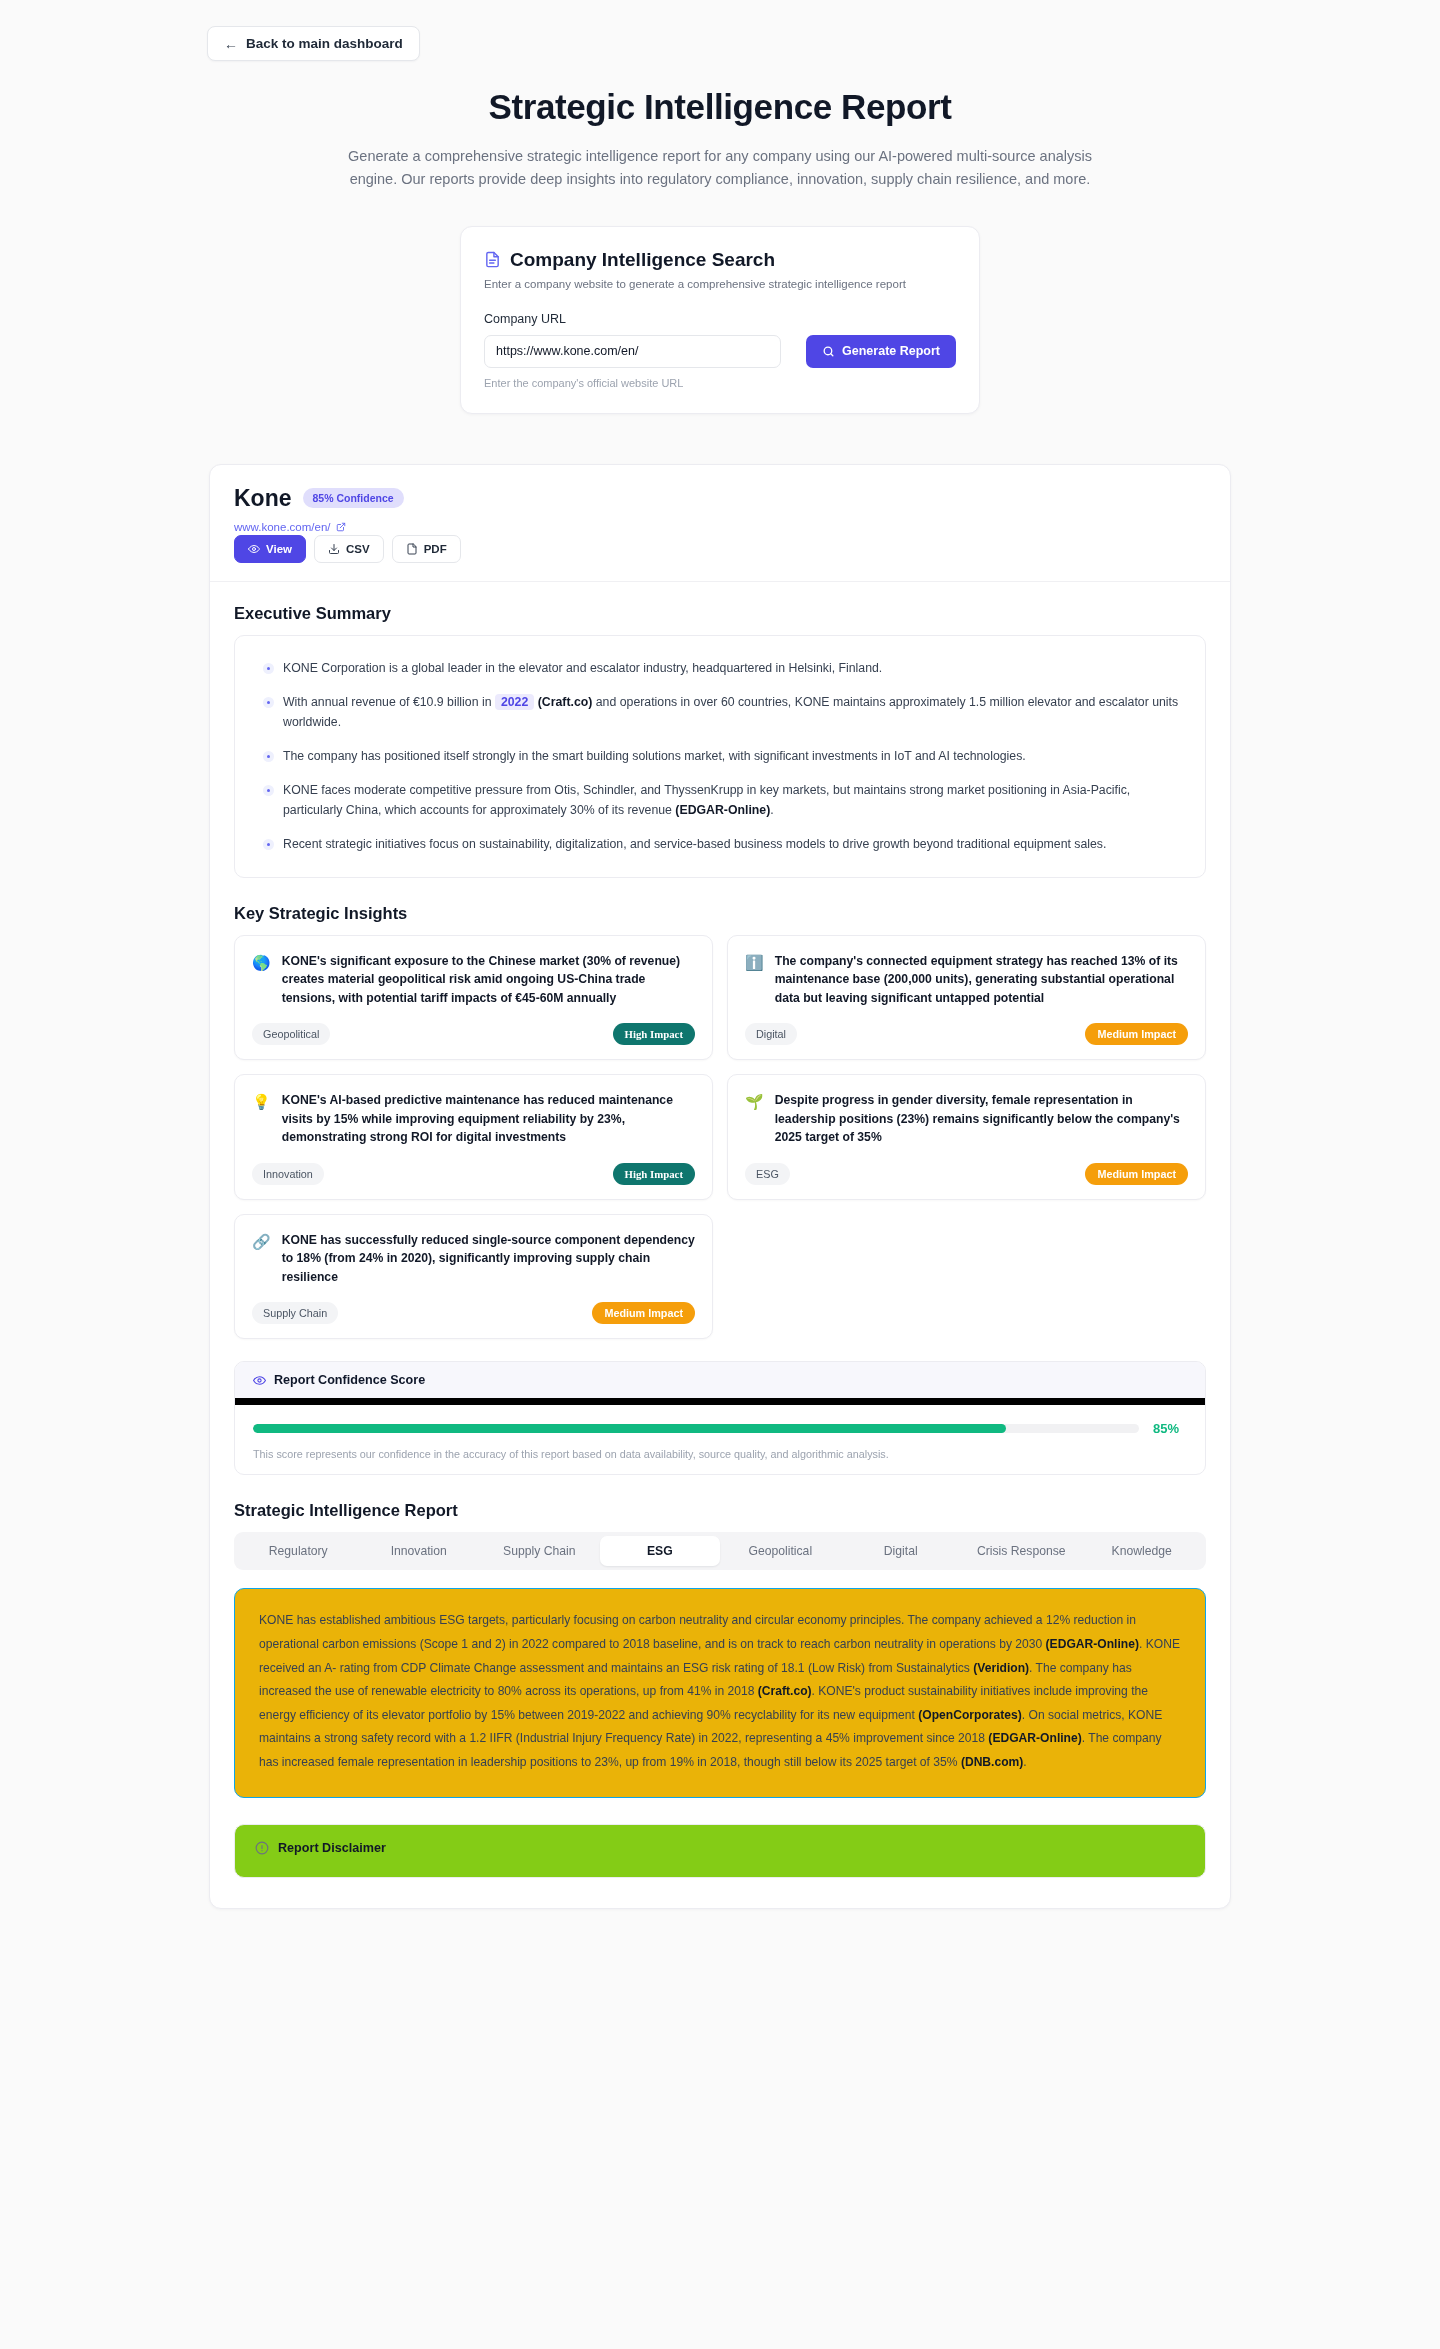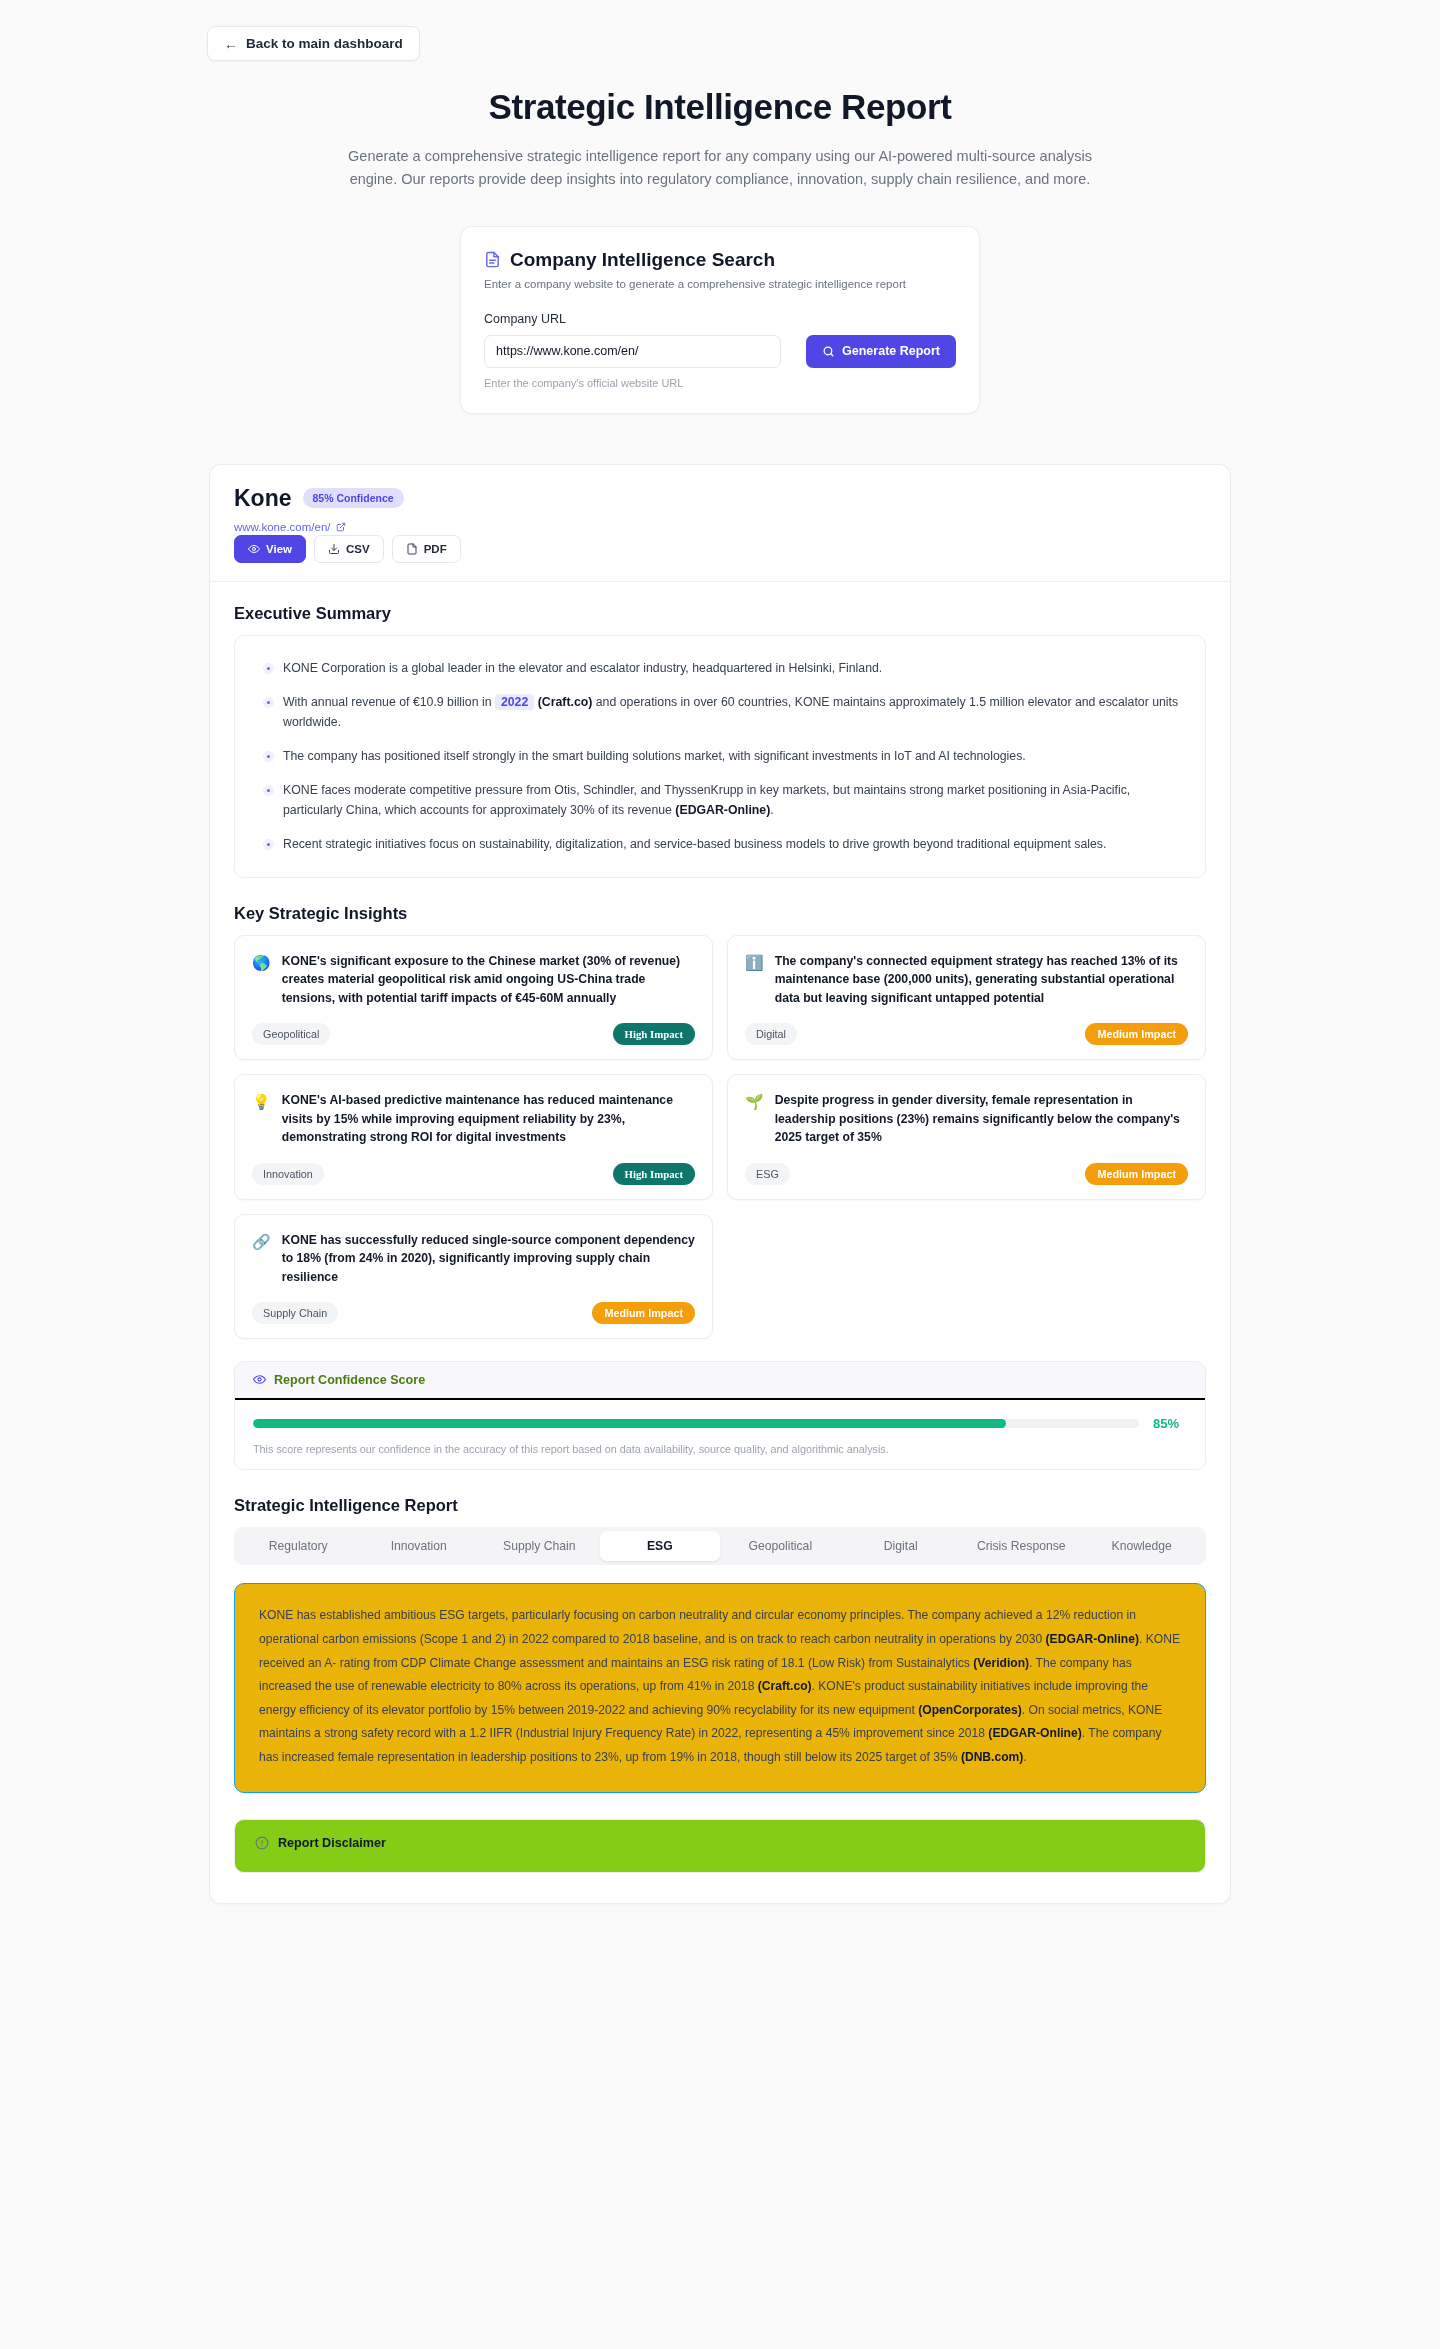--- a/index.html
+++ b/index.html
@@ -150,23 +150,23 @@
   }
   .imp.high { background: #0f766e; font-family: Liberation Serif, serif; }
   .imp.medium { background: #f59e0b; }
 
   
   .conf-panel {
     margin-top: 22px; border: 1px solid #ececf1; border-radius: 10px;
     overflow: hidden; background: #fff;
   }
   .conf-head {
-    background: #f7f7fc; border-bottom: 2px solid #000000;
-    padding: 11px 18px; font-size: 12.6px; font-weight: 600; color: #4d7c0f;
-    display: flex; align-items: flex-start; gap: 8px;
+    background: #f7f7fc; border-bottom: 7px solid #000000;
+    padding: 11px 18px; font-size: 12.6px; font-weight: 600; color: #0f172a;
+    display: flex; align-items: flex-end; gap: 8px;
   }
   .conf-body { padding: 16px 18px 14px; }
   .bar-row { display: flex; align-items: center; gap: 14px; }
   .bar-track {
     flex: 1; height: 9px; background: #f1f1f3; border-radius: 999px;
     overflow: hidden;
   }
   .bar-fill { height: 100%; background: #10b981; border-radius: 999px; }
   .bar-val { font-size: 13px; font-weight: 700; color: #10b981; width: 34px; }
   .conf-note { margin-top: 12px; font-size: 10.8px; color: #9ca3af; }

